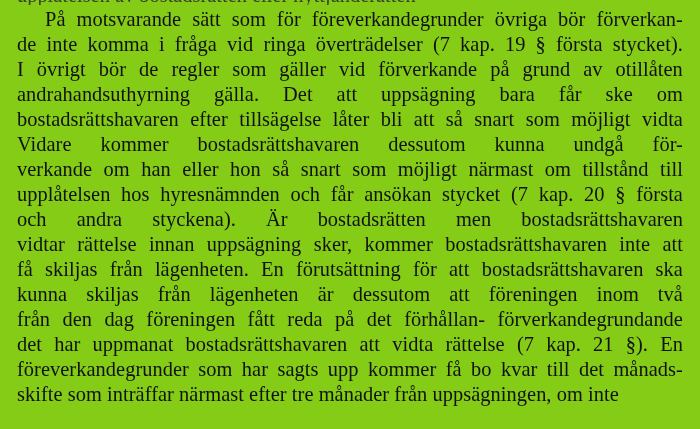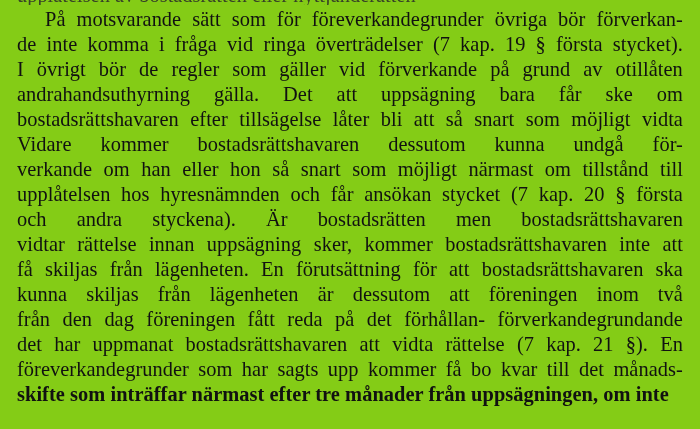--- a/index.html
+++ b/index.html
@@ -70,21 +70,20 @@
   }
 
   
   .doc-line.indented {
     padding-left: 28px;
   }
 
   
   .doc-line.ragged {
     display: block;
-    font-weight: bold;
   }
 </style>
 </head>
 <body>
 
 <div class="scan-page">
 
   <div class="clipped-line-above">upplåtelsen av bostadsrätten eller nyttjanderätten</div>
 
   <div class="text-column" id="text-column">

